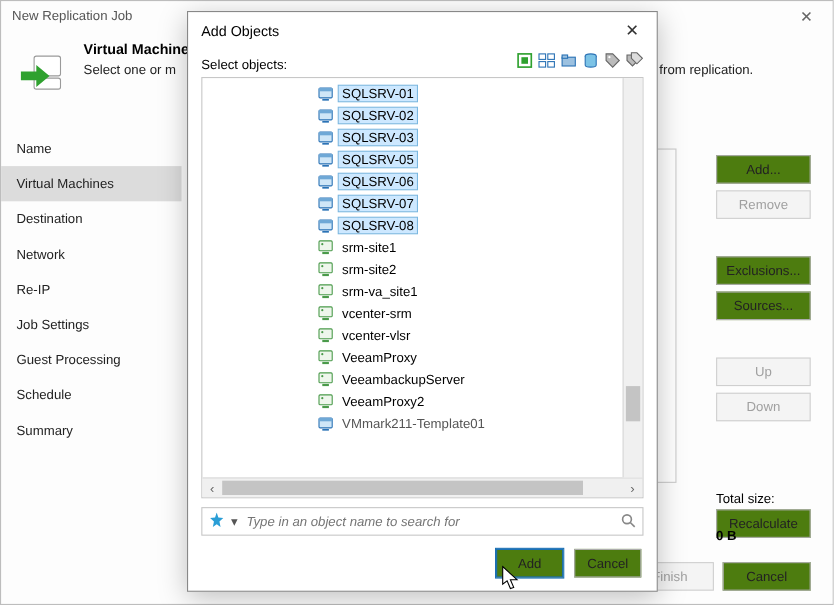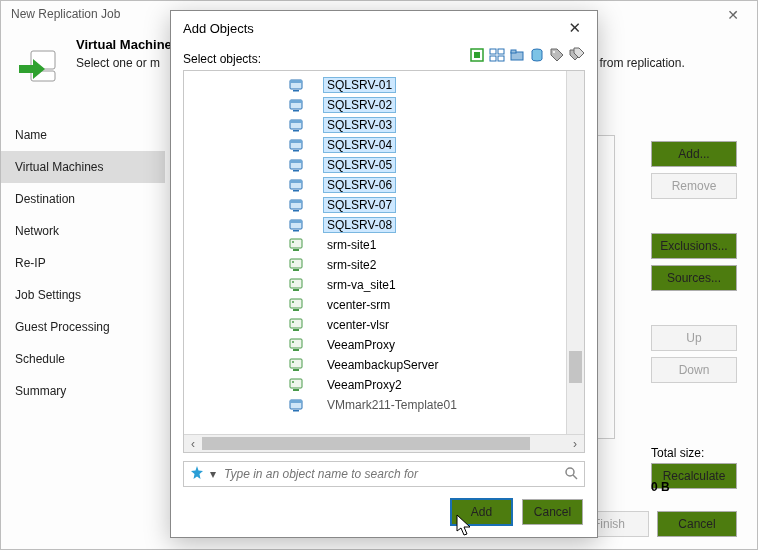--- a/index.html
+++ b/index.html
@@ -35,21 +35,21 @@
   .dlg { position:absolute; left:170px; top:10px; width:428px; height:528px; border:1px solid #888; background:#fff; box-shadow:0 6px 24px rgba(0,0,0,0.25); display:flex; flex-direction:column; }
   .dlg-title { display:flex; justify-content:space-between; align-items:center; padding:8px 10px 4px 12px; }
   .dlg-title .t { font-size:13px; }
   .dlg-title .x { font-size:15px; color:#333; padding:0 6px; }
   .dlg-sub { display:flex; justify-content:space-between; align-items:flex-end; padding:6px 12px 4px 12px; }
   .dlg-sub .icons { display:flex; gap:4px; }
   .dlg-sub .icons svg { width:16px; height:16px; }
 
   .tree-wrap { position:relative; flex:1 1 auto; margin:0 12px; border:1px solid #c7c7c7; display:flex; flex-direction:column; }
   .tree { flex:1 1 auto; overflow:hidden; position:relative; padding:4px 0 0 0; }
-  .row { display:flex; align-items:center; height:20px; padding-left:104px; gap:20px; white-space:nowrap; }
+  .row { display:flex; align-items:center; height:20px; padding-left:104px; gap:4px; white-space:nowrap; }
   .row.sel span.lab { background:#cde8ff; outline:1px solid #7ab7e0; }
   .row span.lab { padding:0 3px; }
   .ic { width:16px; height:16px; flex:0 0 16px; display:inline-flex; align-items:center; justify-content:center; }
   .vscroll { position:absolute; right:0; top:0; bottom:18px; width:18px; background:#f0f0f0; border-left:1px solid #d7d7d7; }
   .vscroll .thumb { position:absolute; left:2px; right:2px; top:280px; height:32px; background:#c4c4c4; }
   .hscroll { height:18px; background:#f0f0f0; border-top:1px solid #d7d7d7; display:flex; align-items:center; }
   .hscroll .arrow { width:18px; text-align:center; color:#666; }
   .hscroll .track { flex:1; height:100%; position:relative; }
   .hscroll .thumb { position:absolute; top:2px; bottom:2px; left:0; width:90%; background:#c4c4c4; }
 
@@ -194,30 +194,20 @@
           <span class="lab">SQLSRV-03</span>
         </div>
         <div class="row sel">
           <span class="ic">
             <svg width="16" height="16" viewBox="0 0 16 16">
               <rect x="2" y="3" width="12" height="9" rx="1" fill="#cfe6f7" stroke="#2a72b5"></rect>
               <rect x="2" y="3" width="12" height="3" fill="#6fa8d6"></rect>
               <rect x="5" y="13" width="6" height="1.5" fill="#2a72b5"></rect>
             </svg>
           </span>
-          <span class="lab">SQLSRV-04</span>
-        </div>
-        <div class="row sel">
-          <span class="ic">
-            <svg width="16" height="16" viewBox="0 0 16 16">
-              <rect x="2" y="3" width="12" height="9" rx="1" fill="#cfe6f7" stroke="#2a72b5"></rect>
-              <rect x="2" y="3" width="12" height="3" fill="#6fa8d6"></rect>
-              <rect x="5" y="13" width="6" height="1.5" fill="#2a72b5"></rect>
-            </svg>
-          </span>
           <span class="lab">SQLSRV-05</span>
         </div>
         <div class="row sel">
           <span class="ic">
             <svg width="16" height="16" viewBox="0 0 16 16">
               <rect x="2" y="3" width="12" height="9" rx="1" fill="#cfe6f7" stroke="#2a72b5"></rect>
               <rect x="2" y="3" width="12" height="3" fill="#6fa8d6"></rect>
               <rect x="5" y="13" width="6" height="1.5" fill="#2a72b5"></rect>
             </svg>
           </span>

